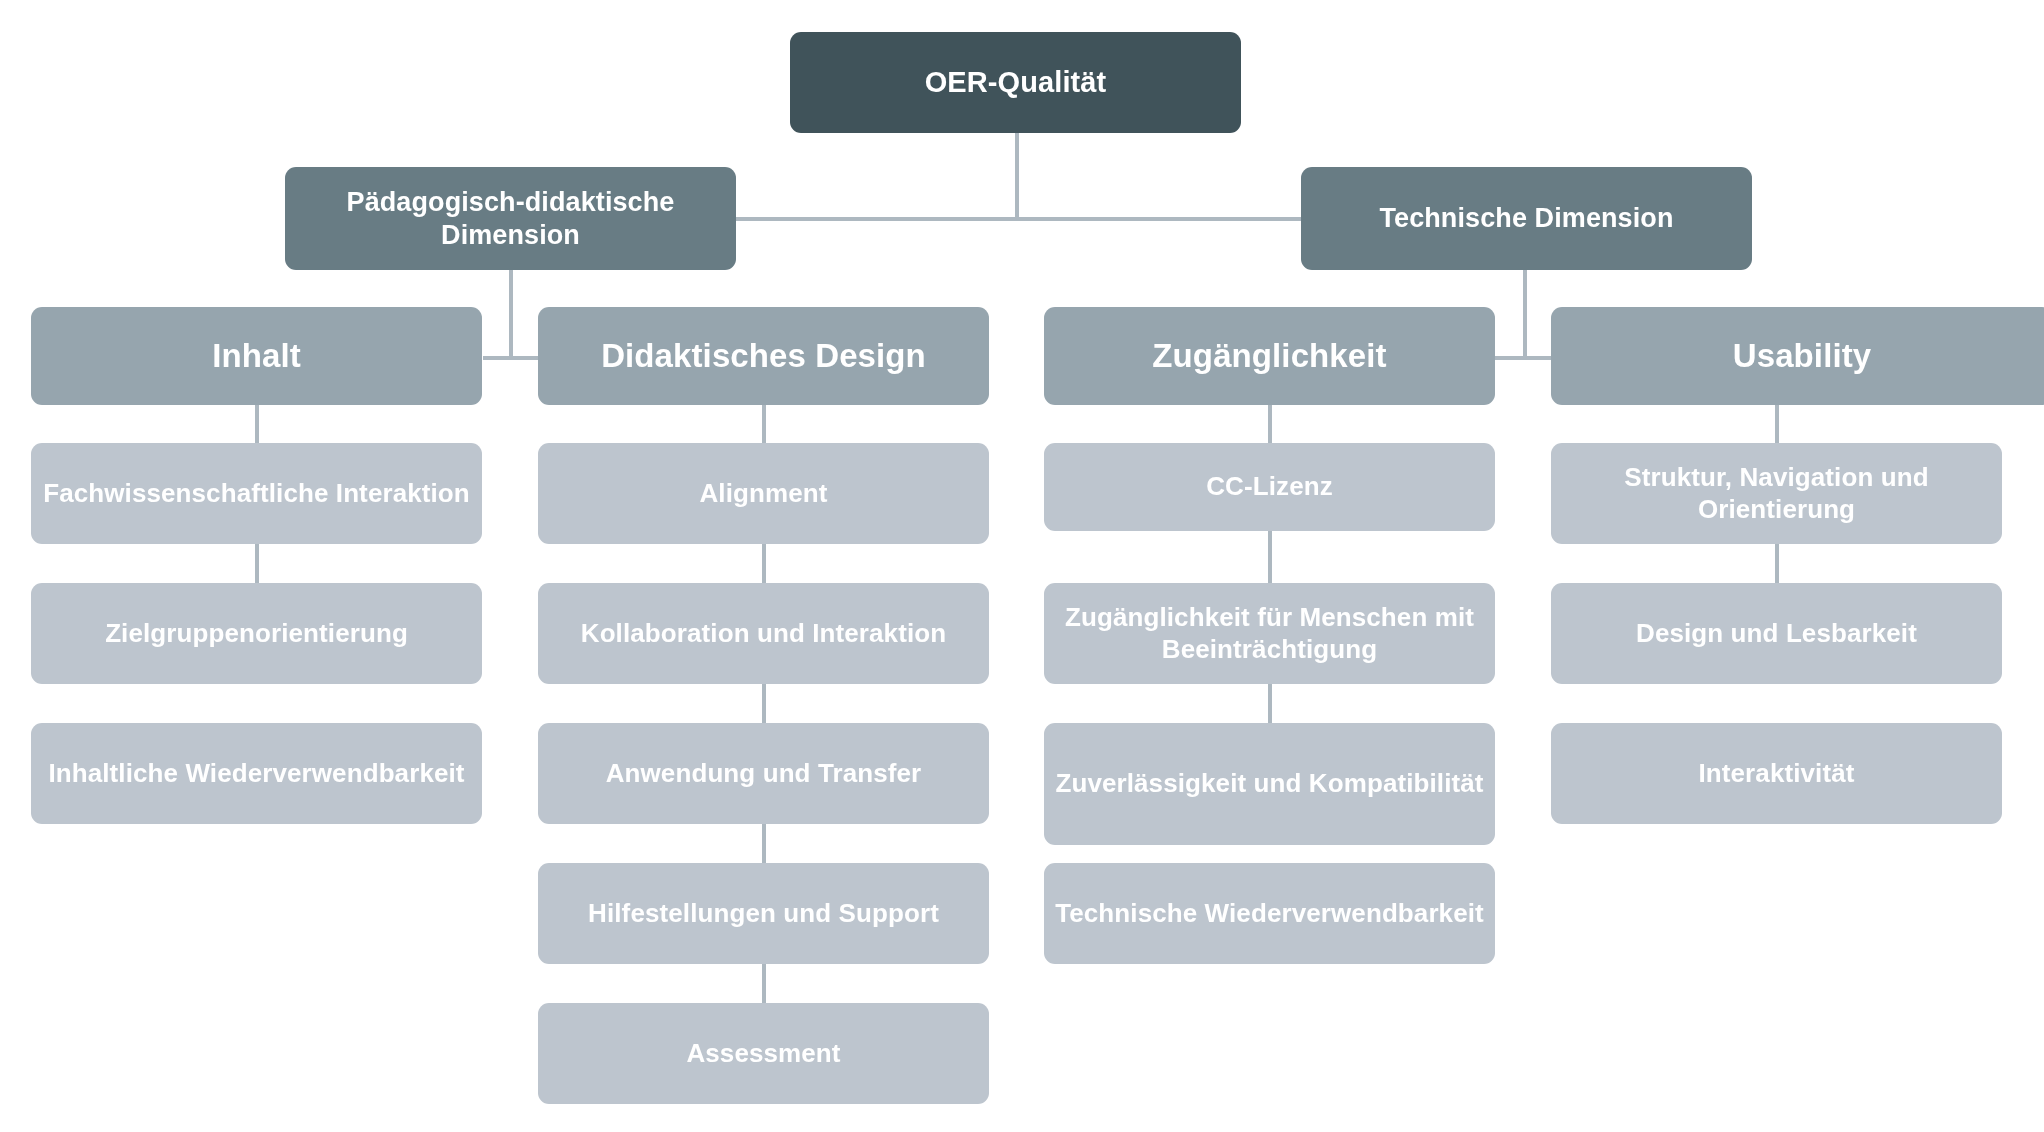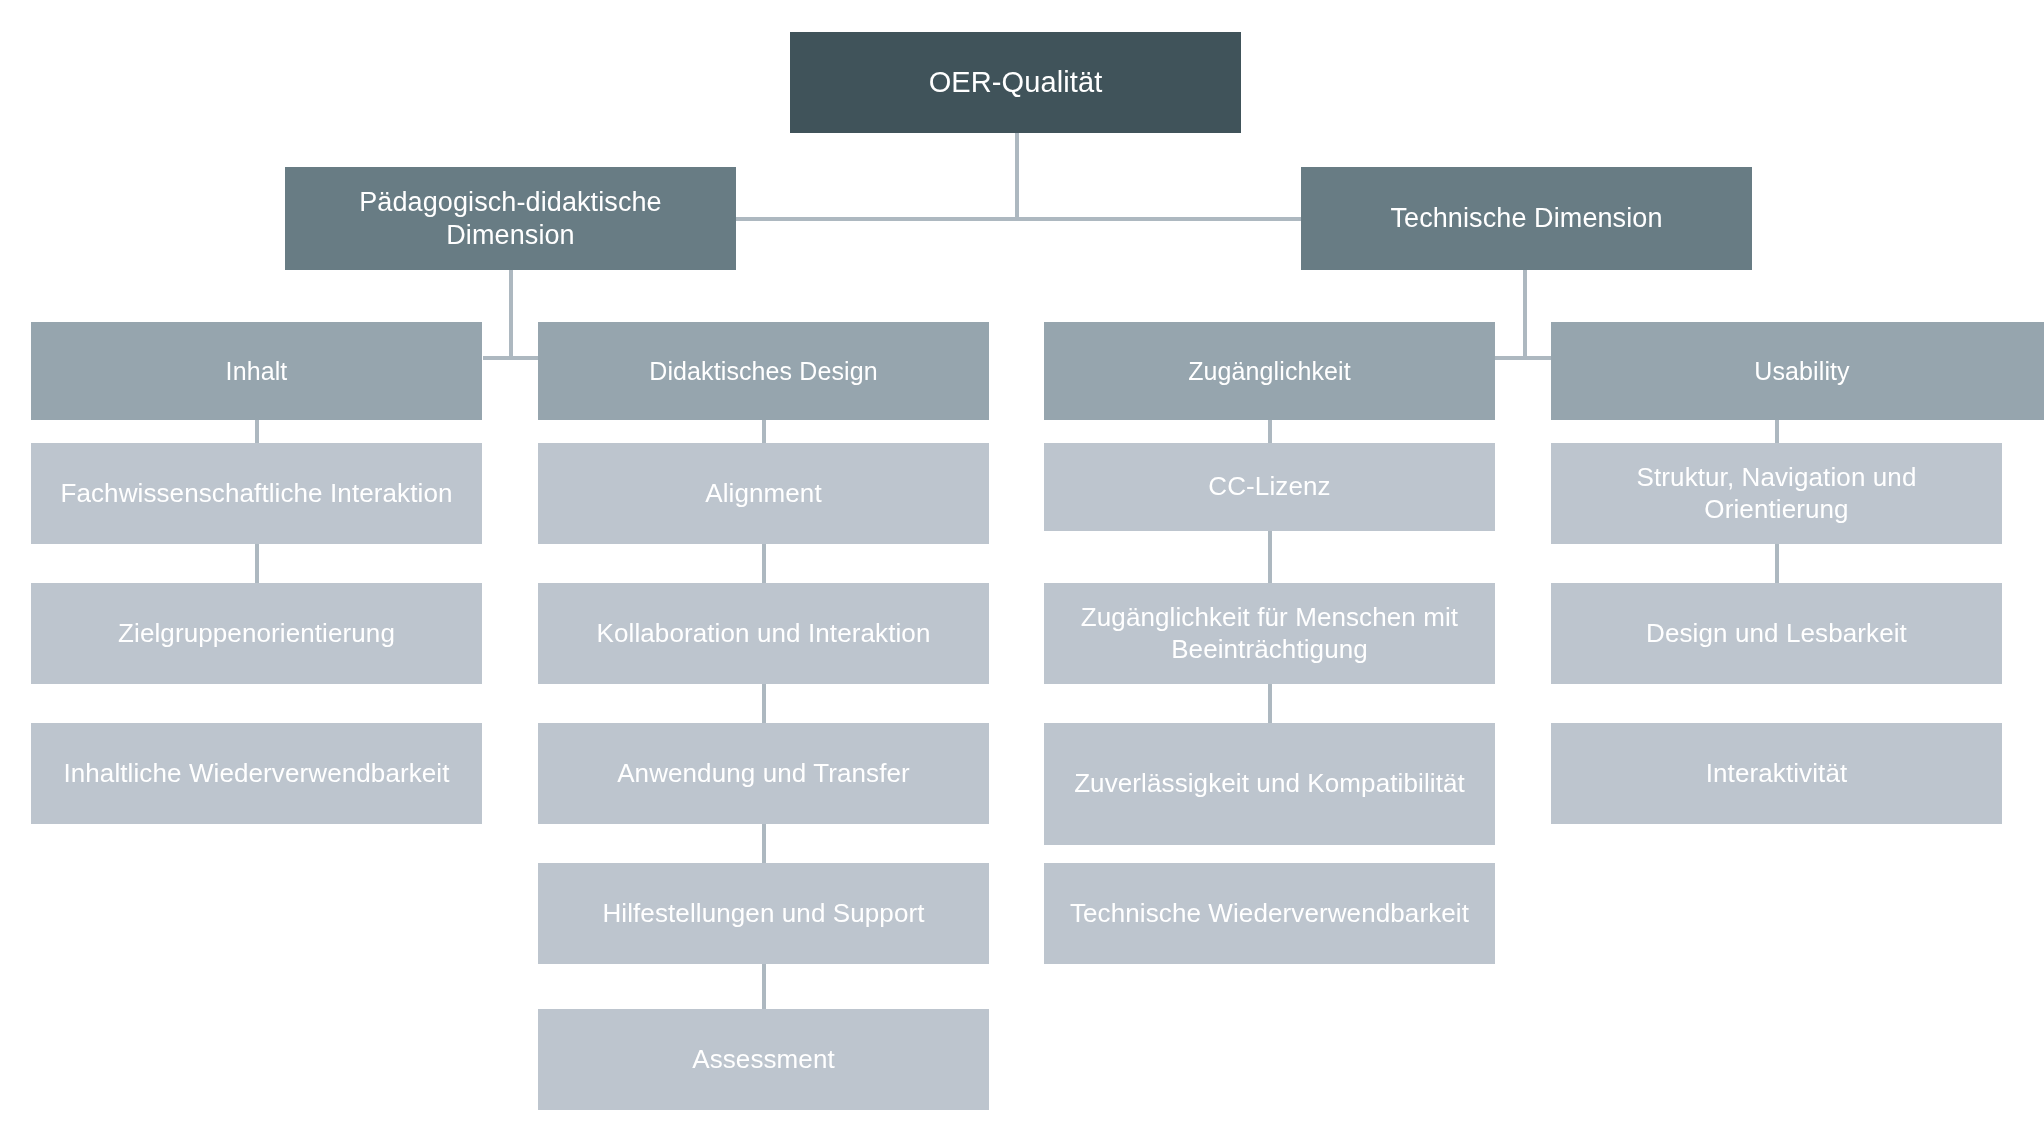--- a/index.html
+++ b/index.html
@@ -17,29 +17,30 @@
     background: #ffffff;
     overflow: hidden;
   }
   .node {
     position: absolute;
     display: flex;
     align-items: center;
     justify-content: center;
     text-align: center;
     color: #ffffff;
-    font-weight: normal;
+    font-weight: bold;
     box-sizing: border-box;
     padding: 4px 10px;
     line-height: 1.22;
     letter-spacing: 0.1px;
+    border-radius: 11px;
   }
   .lvl-root  { background: #40535a; font-size: 29px; }
   .lvl-dim   { background: #687c84; font-size: 27px; }
-  .lvl-cat   { background: #96a5ae; font-size: 25px; margin-top: 15px; }
+  .lvl-cat   { background: #96a5ae; font-size: 33px; }
   .lvl-leaf  { background: #bdc5ce; font-size: 26px; }
 
   .connector {
     position: absolute;
     background: #adb8c0;
   }
   .v-line { width: 4px; }
   .h-line { height: 4px; }
 </style>
 </head>
@@ -88,21 +89,21 @@
   <div class="node lvl-leaf" style="left:31px; top:723px; width:451px; height:101px;">Inhaltliche Wiederverwendbarkeit</div>
 
   <div class="node lvl-leaf" style="left:538px; top:443px; width:451px; height:101px;">Alignment</div>
 
   <div class="node lvl-leaf" style="left:538px; top:583px; width:451px; height:101px;">Kollaboration und Interaktion</div>
 
   <div class="node lvl-leaf" style="left:538px; top:723px; width:451px; height:101px;">Anwendung und Transfer</div>
 
   <div class="node lvl-leaf" style="left:538px; top:863px; width:451px; height:101px;">Hilfestellungen und Support</div>
 
-  <div class="node lvl-leaf" style="left:538px; top:1003px; width:451px; height:101px;margin-top:6px;">Assessment</div>
+  <div class="node lvl-leaf" style="left:538px; top:1003px; width:451px; height:101px;">Assessment</div>
 
   <div class="node lvl-leaf" style="left:1044px; top:443px; width:451px; height:88px;">CC-Lizenz</div>
 
   <div class="node lvl-leaf" style="left:1044px; top:583px; width:451px; height:101px;">Zugänglichkeit für Menschen mit Beeinträchtigung</div>
 
   <div class="node lvl-leaf" style="left:1044px; top:723px; width:451px; height:122px;">Zuverlässigkeit und Kompatibilität</div>
 
   <div class="node lvl-leaf" style="left:1044px; top:863px; width:451px; height:101px;">Technische Wiederverwendbarkeit</div>
 
   <div class="node lvl-leaf" style="left:1551px; top:443px; width:451px; height:101px;">Struktur, Navigation und Orientierung</div>

